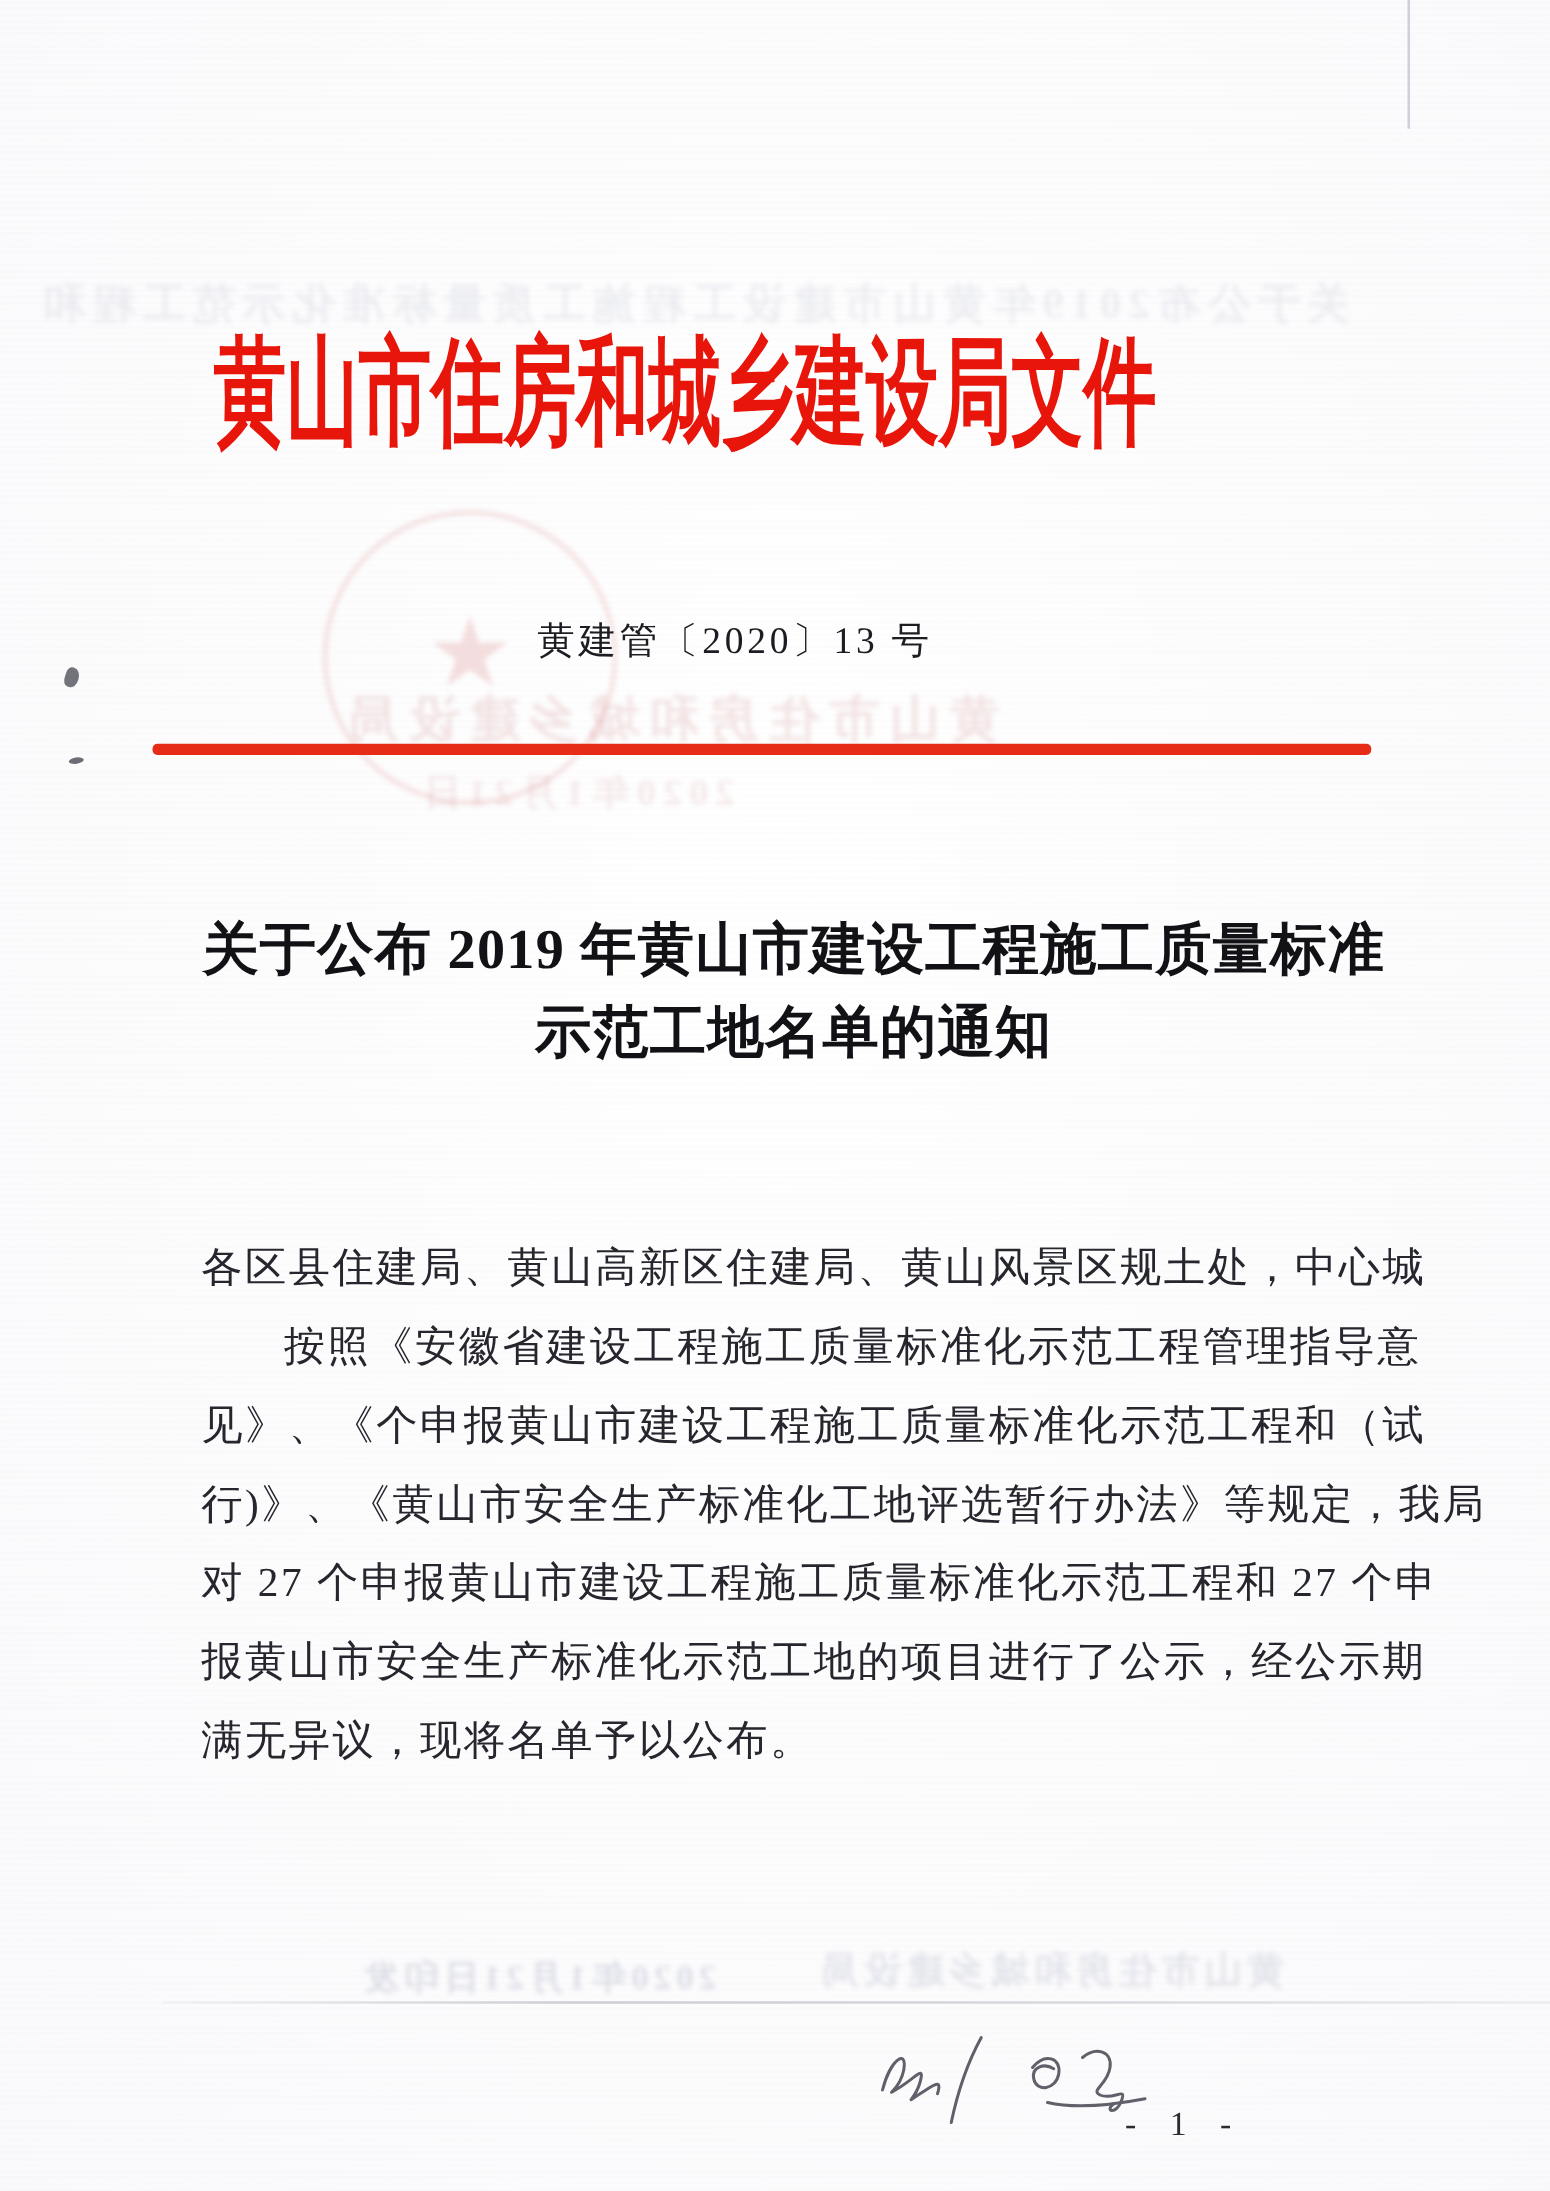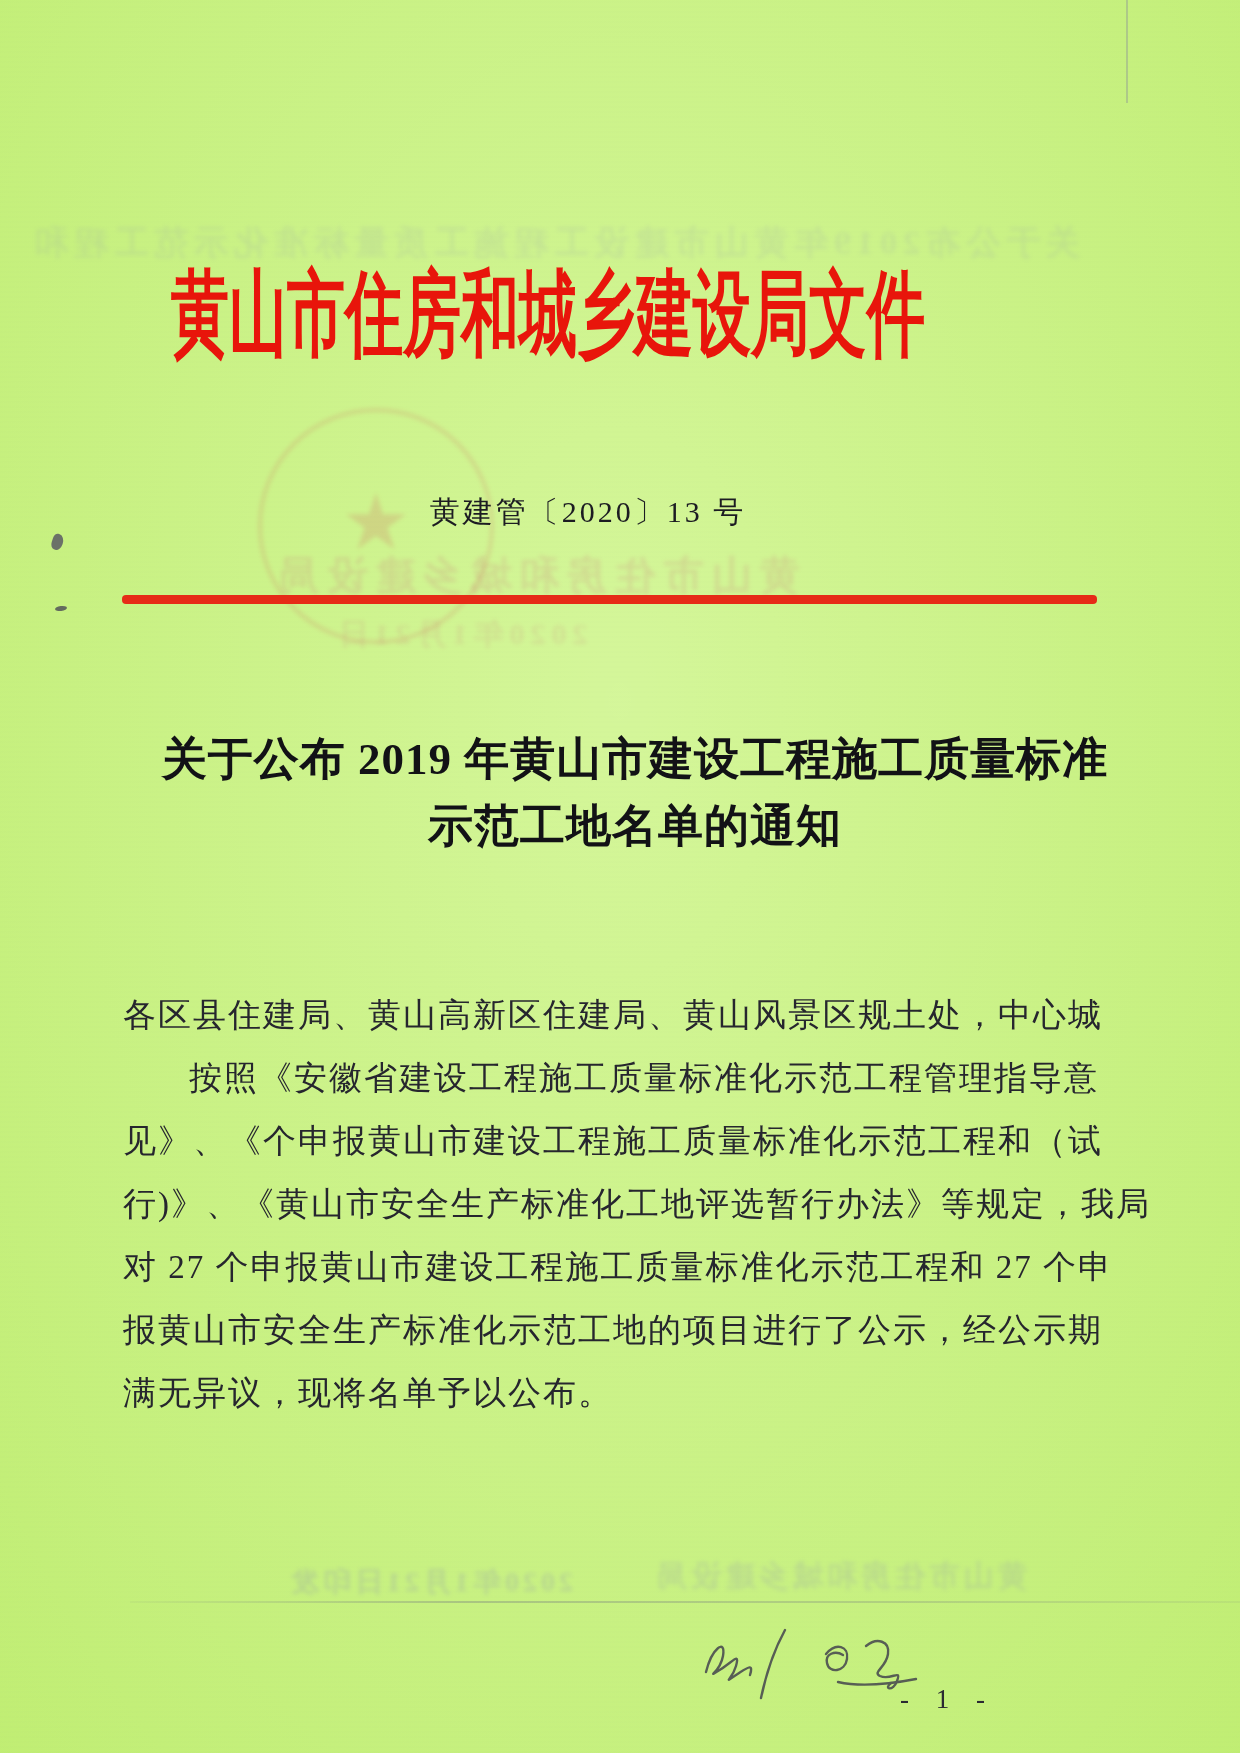--- a/index.html
+++ b/index.html
@@ -90,21 +90,21 @@
     letter-spacing:1px;
     margin-left:15px;
   }
 
   
   .body-text {
     position:absolute; top:984px; left:123px; width:1000px;
     font-size:33px; color:#26262e;
     letter-spacing:2px;
   }
-  .body-line { height:63px; line-height:63px; white-space:nowrap; }
+  .body-line { height:63px; line-height:63px; white-space:nowrap;margin-left:38px; }
   .body-line.indent { text-indent:2em;font-family:Liberation Serif, serif; }
 
   
   .crease {
     position:absolute; top:1601px; left:130px; width:1110px; height:2px;
     background:linear-gradient(90deg,
       rgba(100,100,125,0.05), rgba(100,100,125,0.30) 30%,
       rgba(100,100,125,0.22) 70%, rgba(100,100,125,0.08));
     pointer-events:none;
   }
@@ -123,21 +123,21 @@
   .speck-1 { position:absolute; left:52px; top:534px; width:11px; height:16px;
              background:#5a5a64; border-radius:40% 60% 55% 45%; transform:rotate(18deg); opacity:0.85; }
   .speck-2 { position:absolute; left:55px; top:606px; width:12px; height:5px;
              background:#4a4a55; border-radius:50%; transform:rotate(-8deg); opacity:0.8; }
   .edge-line-tr { position:absolute; left:1126px; top:0; width:2px; height:103px;
                   background:rgba(130,130,155,0.35); }
 </style>
 </head>
 <body>
 
-<div class="page" style="background: #bef264;">
+<div class="page" style="background: #ffffff;">
 
   <div class="bleed bleed-top">关于公布2019年黄山市建设工程施工质量标准化示范工程和</div>
   <div class="bleed bleed-mid-1">黄山市住房和城乡建设局</div>
   <div class="bleed bleed-mid-2">2020年1月21日</div>
   <div class="bleed bleed-bot-l">2020年1月21日印发</div>
   <div class="bleed bleed-bot-r">黄山市住房和城乡建设局</div>
 
   <div class="seal">
     <span class="star">★</span>
   </div>

